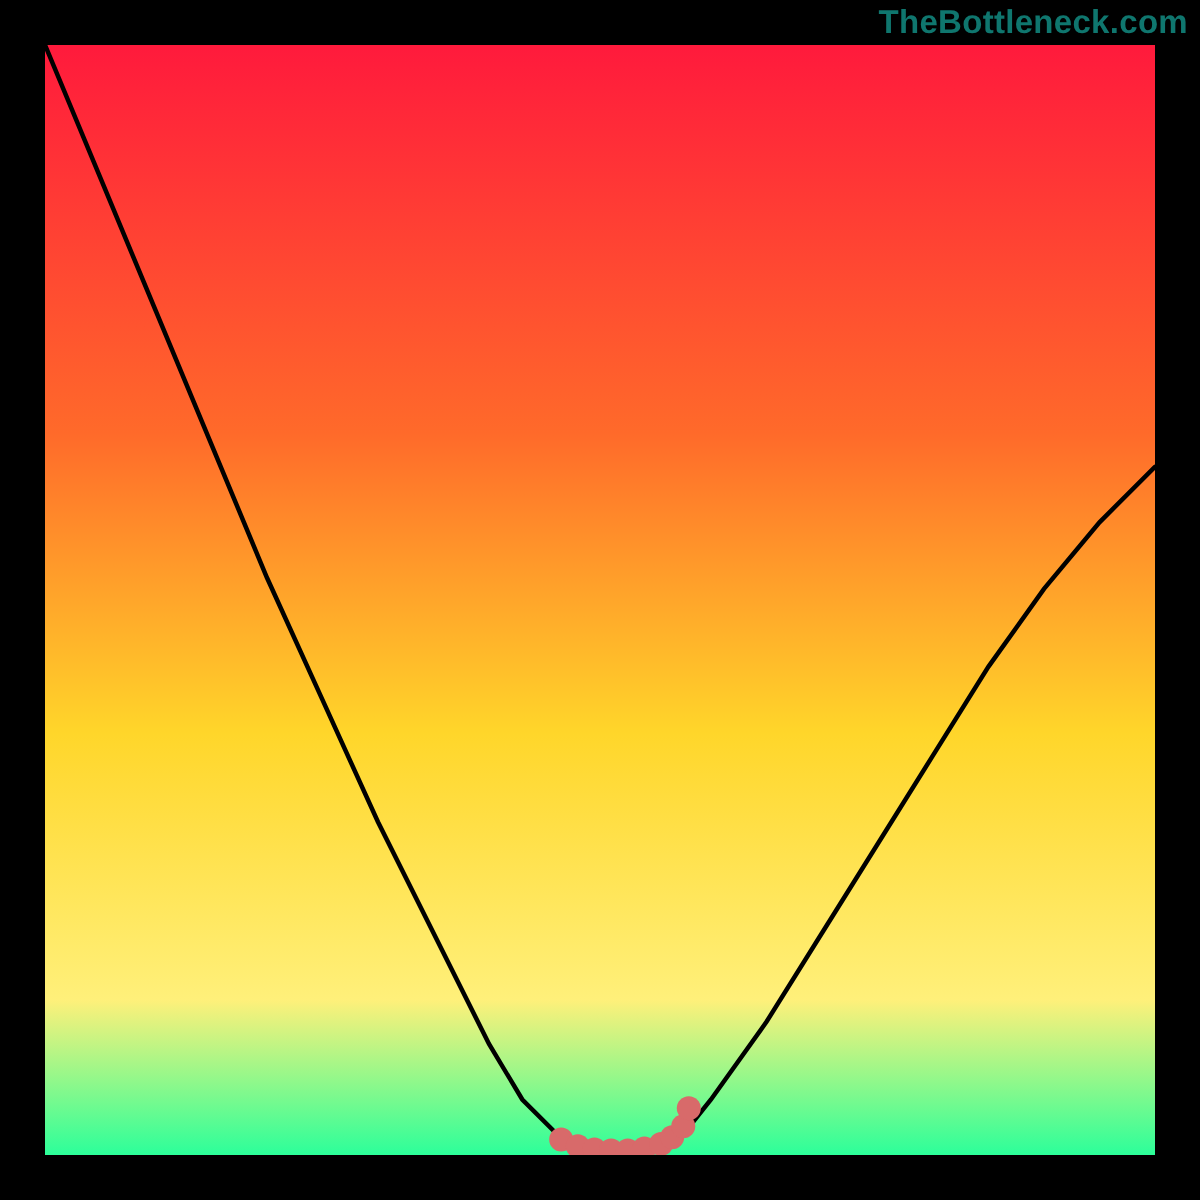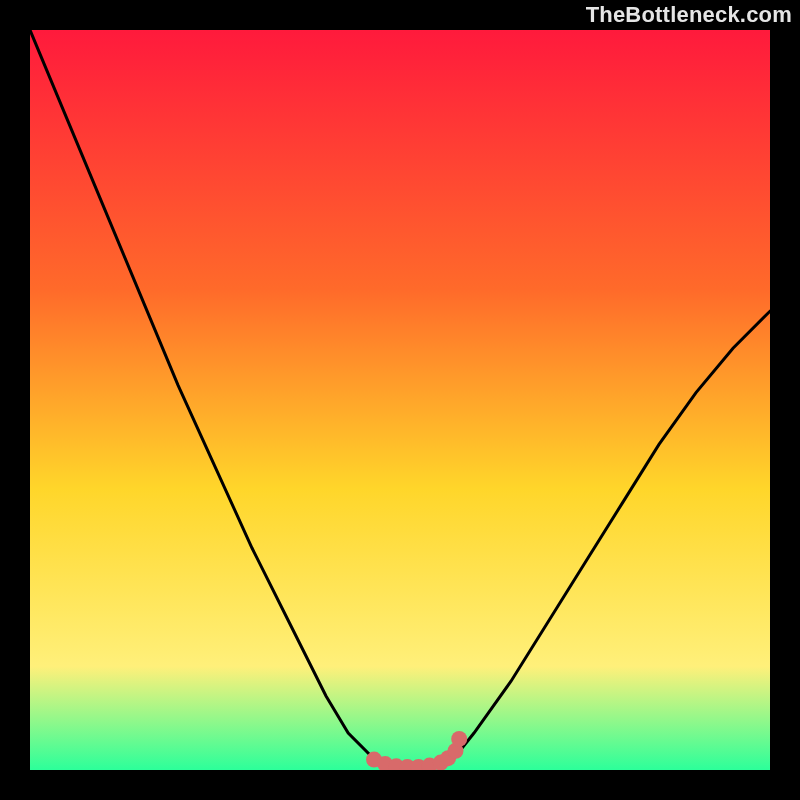--- a/index.html
+++ b/index.html
@@ -25,21 +25,21 @@
     width: 740px;
     height: 740px;
   }
   .watermark {
     position: absolute;
     top: 2px;
     right: 8px;
     font-family: Arial, Helvetica, sans-serif;
     font-size: 22px;
     font-weight: 600;
-    color: #e5e5e5;
+    color: #0f766e;
     letter-spacing: 0.2px;
   }
   svg { display: block; }
 </style>
 </head>
 <body>
 
 <div class="frame">
   <div class="watermark">TheBottleneck.com</div>
   <div class="plot">

